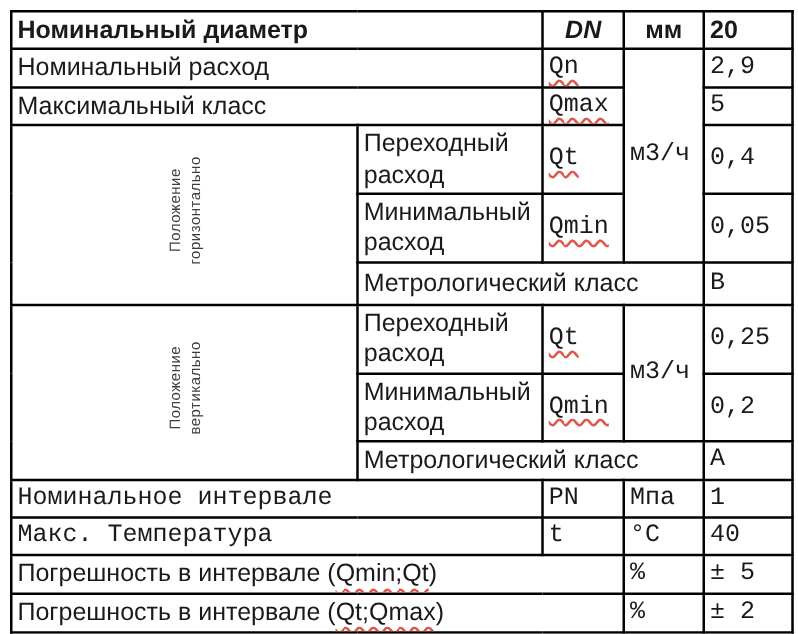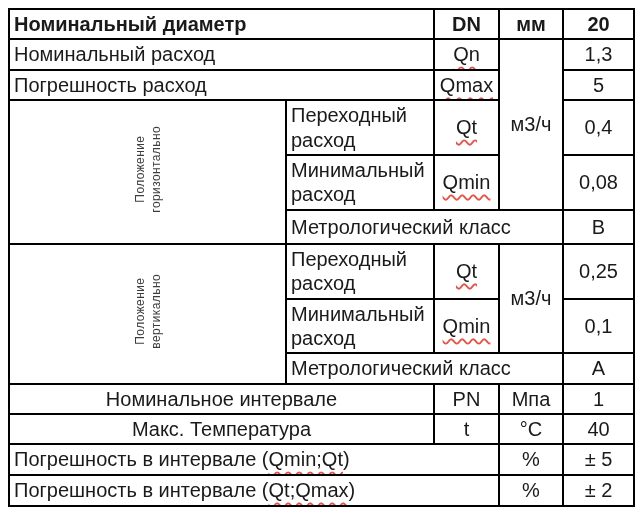--- a/index.html
+++ b/index.html
@@ -33,25 +33,25 @@
   table.spec td {
     border: 2px solid var(--color-border);
     padding: 2px 4px;
     font-size: 20px;
     line-height: 1.22;
     vertical-align: middle;
     background: #ffffff;
     overflow: hidden;
   }
   td.lbl      { text-align: left;  padding-left: 9px; }
-  td.ctr      { text-align: center; padding-left: 2px; padding-right: 2px; }
+  td.ctr      { text-align: left; padding-left: 2px; padding-right: 2px; font-family: Liberation Mono, monospace; }
   td.bold     { font-weight: bold; }
-  td.symsmall { font-size: 14px; font-weight: bold; text-align: center; }
+  td.symsmall { font-size: 14px; font-weight: bold; text-align: center; font-style: italic; }
   td.unitbold { font-size: 19px; font-weight: bold; text-align: center; }
-  td.valbold  { font-size: 20px; font-weight: bold; text-align: center; }
+  td.valbold  { font-size: 20px; font-weight: bold; text-align: left; }
   .sq {
     text-decoration-line: underline;
     text-decoration-style: wavy;
     text-decoration-color: var(--color-squiggle);
     text-decoration-thickness: 1.5px;
     text-underline-offset: 5px;
     text-decoration-skip-ink: none;
   }
   td.vcell { text-align: center; }
   .vtext {
@@ -97,58 +97,58 @@
         <td colspan="2" class="lbl bold">Номинальный диаметр</td>
         <td class="symsmall">DN</td>
         <td class="unitbold">мм</td>
         <td class="valbold">20</td>
       </tr>
 
       <tr class="r2">
         <td colspan="2" class="lbl">Номинальный расход</td>
         <td class="ctr"><span class="sq">Qn</span></td>
         <td rowspan="4" class="ctr">м3/ч</td>
-        <td class="ctr">1,3</td>
+        <td class="ctr">2,9</td>
       </tr>
 
       <tr class="r3">
-        <td colspan="2" class="lbl">Погрешность расход</td>
+        <td colspan="2" class="lbl">Максимальный класс</td>
         <td class="ctr"><span class="sq">Qmax</span></td>
         <td class="ctr">5</td>
       </tr>
 
       <tr class="r4">
         <td rowspan="3" class="vcell"><span class="vtext">Положение
 горизонтально</span></td>
         <td class="lbl">Переходный расход</td>
         <td class="ctr"><span class="sq">Qt</span></td>
         <td class="ctr">0,4</td>
       </tr>
       <tr class="r5">
         <td class="lbl">Минимальный расход</td>
         <td class="ctr"><span class="sq">Qmin</span></td>
-        <td class="ctr">0,08</td>
+        <td class="ctr">0,05</td>
       </tr>
       <tr class="r6">
         <td colspan="3" class="lbl">Метрологический класс</td>
         <td class="ctr">В</td>
       </tr>
 
       <tr class="r7">
         <td rowspan="3" class="vcell"><span class="vtext">Положение
 вертикально</span></td>
         <td class="lbl">Переходный расход</td>
         <td class="ctr"><span class="sq">Qt</span></td>
         <td rowspan="2" class="ctr">м3/ч</td>
         <td class="ctr">0,25</td>
       </tr>
       <tr class="r8">
         <td class="lbl">Минимальный расход</td>
         <td class="ctr"><span class="sq">Qmin</span></td>
-        <td class="ctr">0,1</td>
+        <td class="ctr">0,2</td>
       </tr>
       <tr class="r9">
         <td colspan="3" class="lbl">Метрологический класс</td>
         <td class="ctr">А</td>
       </tr>
 
       <tr class="r10">
         <td colspan="2" class="ctr">Номинальное интервале</td>
         <td class="ctr">PN</td>
         <td class="ctr">Мпа</td>

